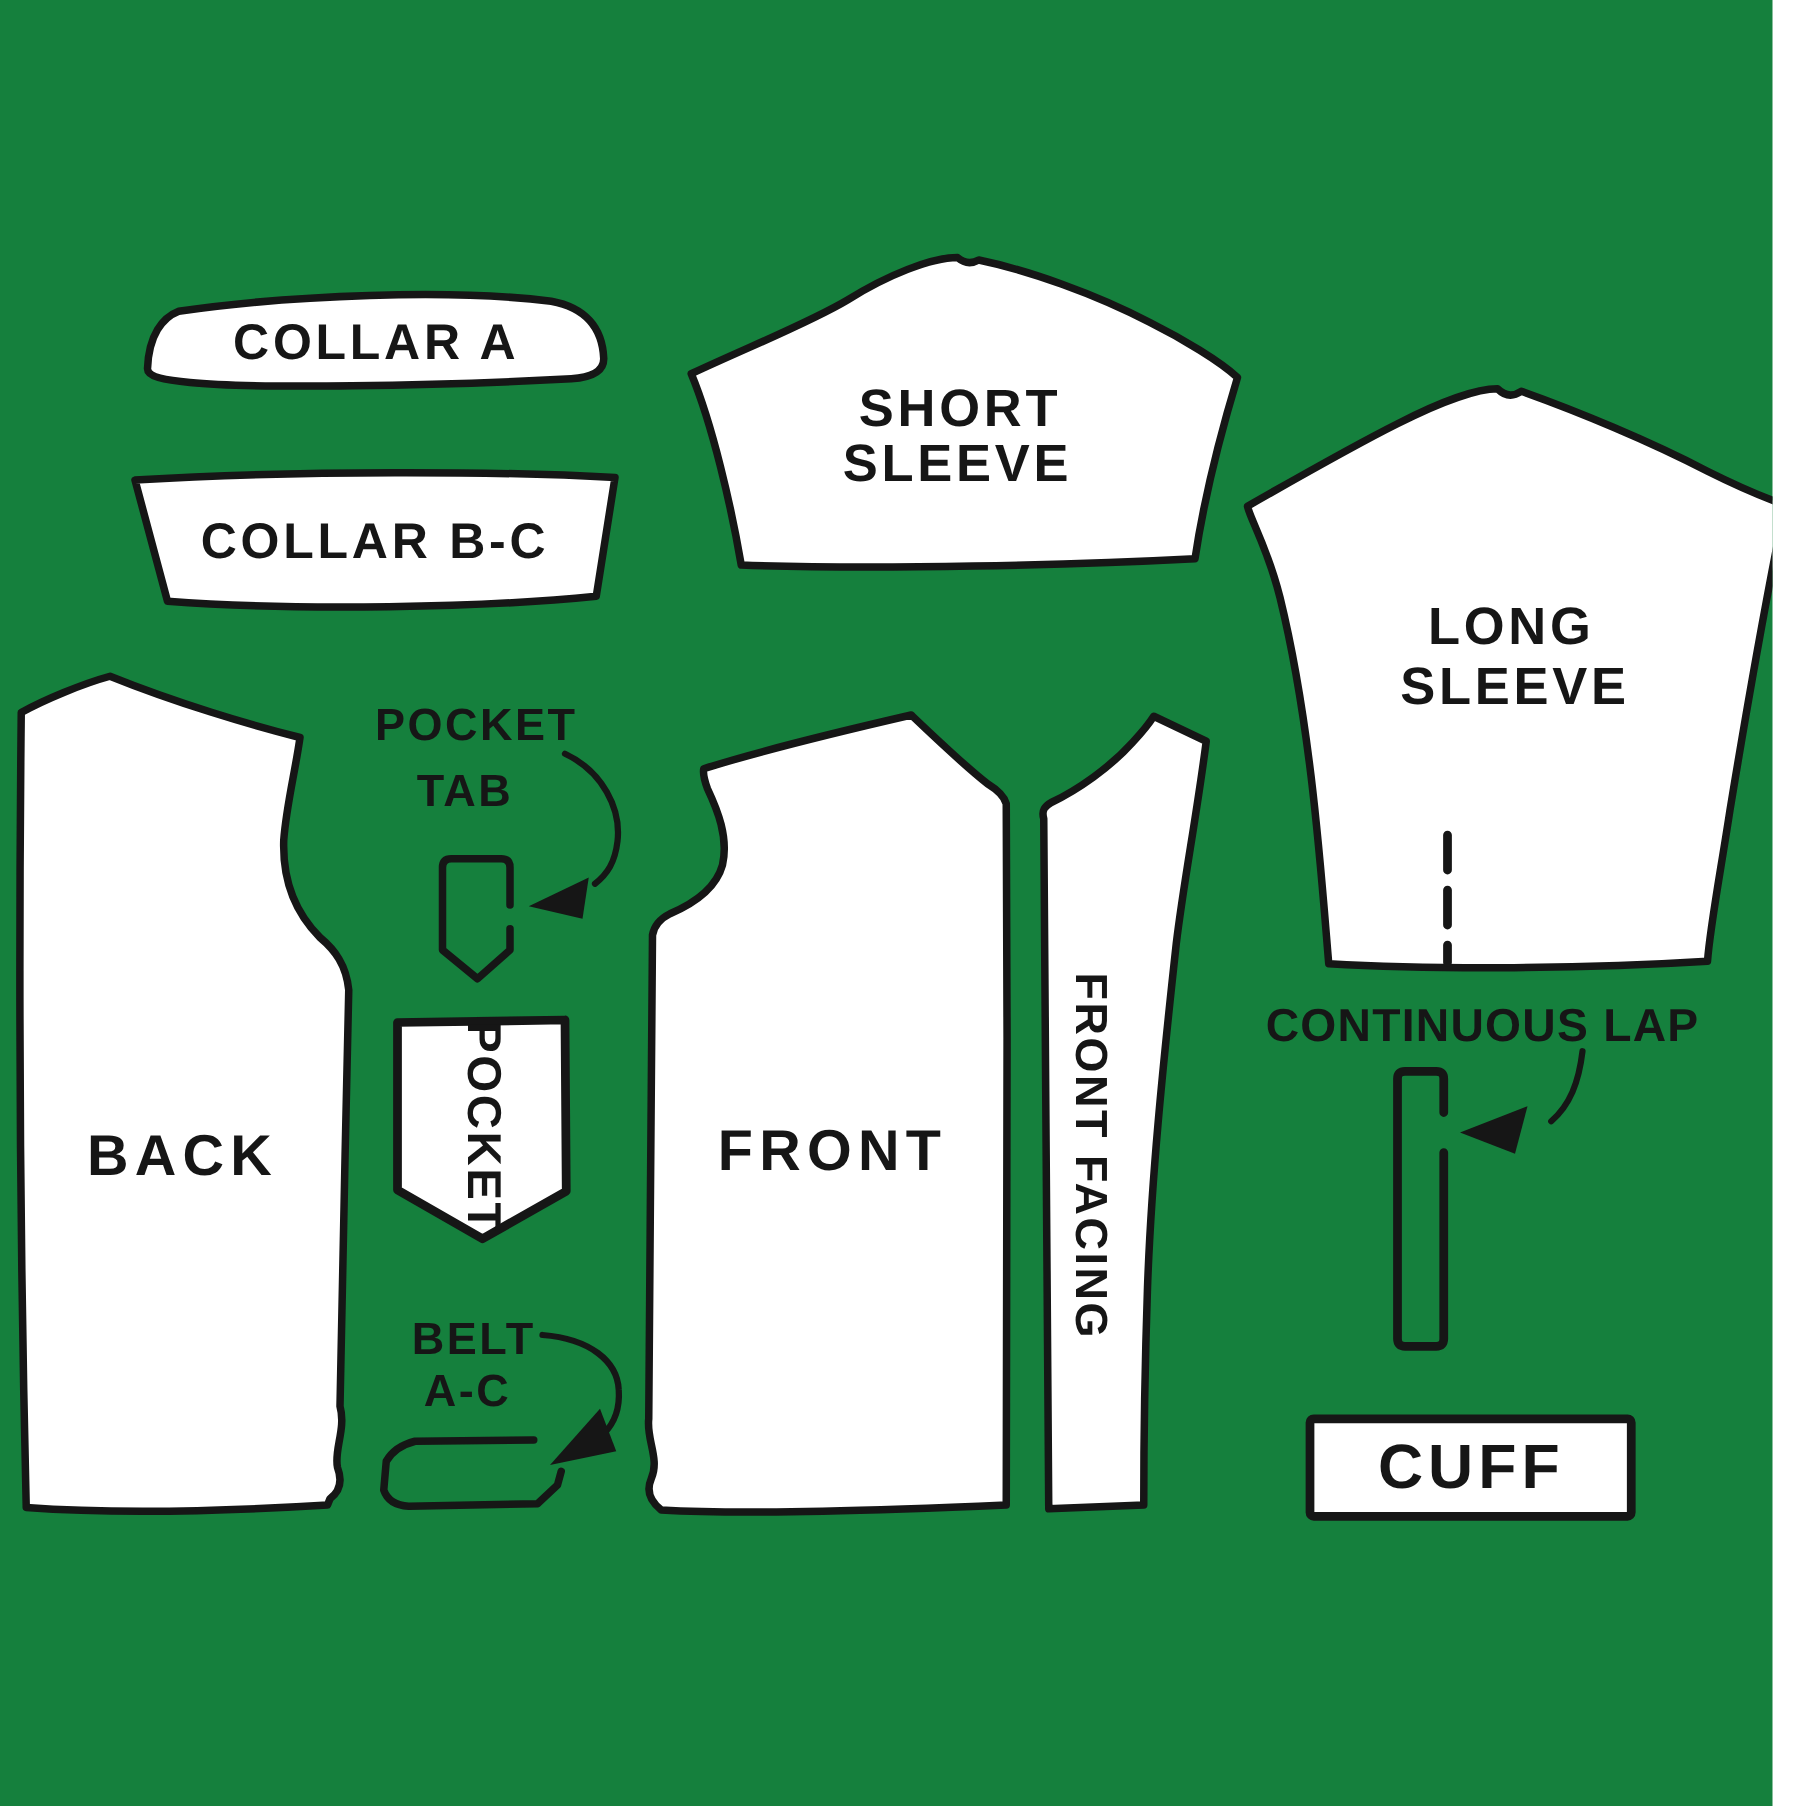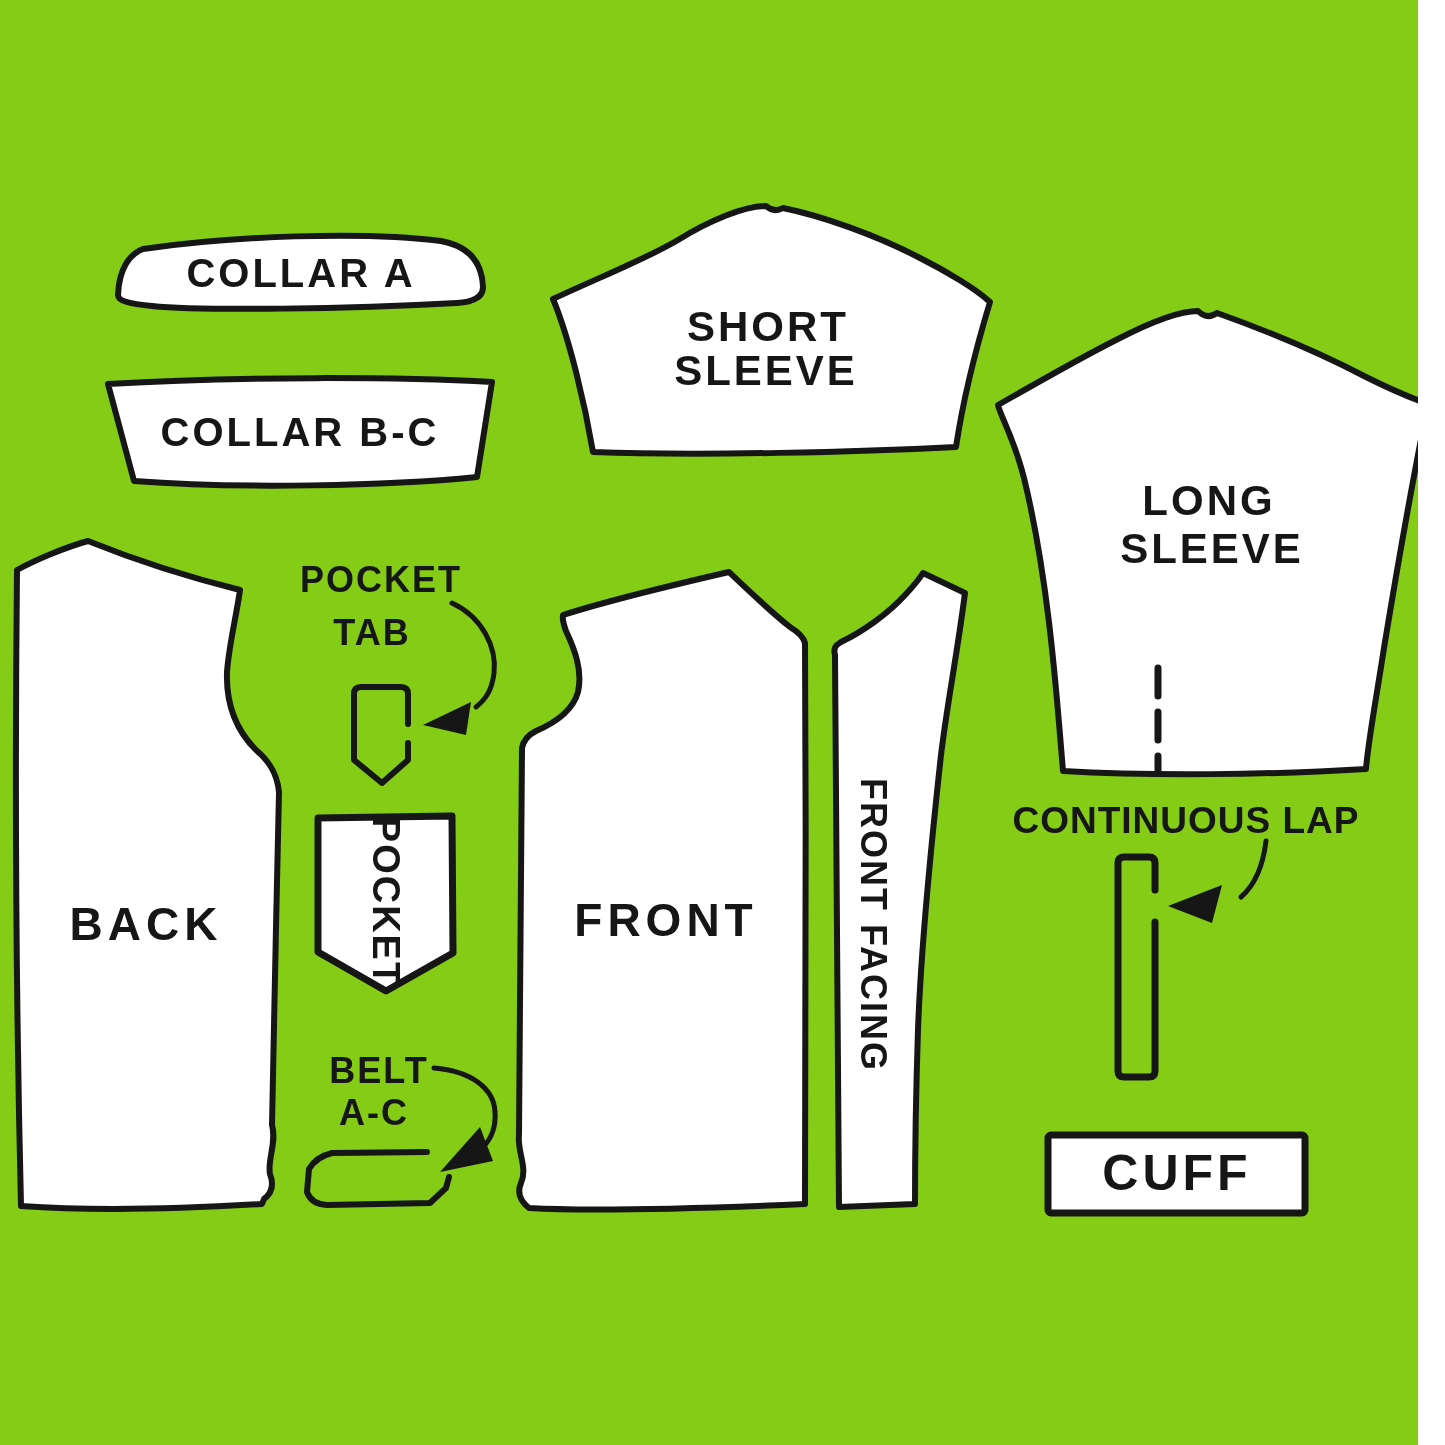--- a/index.html
+++ b/index.html
@@ -1,16 +1,16 @@
 <!DOCTYPE html>
 <html><head>
 <meta charset="utf-8">
 <style>
   html,body{margin:0;padding:0;background:#ffffff;}
-  .stage{width:1418px;height:1445px;position:relative;background:#84cc16;overflow:hidden;}
+  .stage{width:1418px;height:1445px;position:relative;background:#15803d;overflow:hidden;}
   svg{display:block;}
   svg text{
     font-family:"Liberation Sans", sans-serif;
     font-weight:700;
     fill:#161616;
     text-anchor:middle;
   }
   .outline{fill:#ffffff;stroke:#161616;stroke-linejoin:round;stroke-linecap:round;}
   .open-line{fill:none;stroke:#161616;stroke-linejoin:round;stroke-linecap:round;}
   .arrowhead{fill:#161616;stroke:none;}

